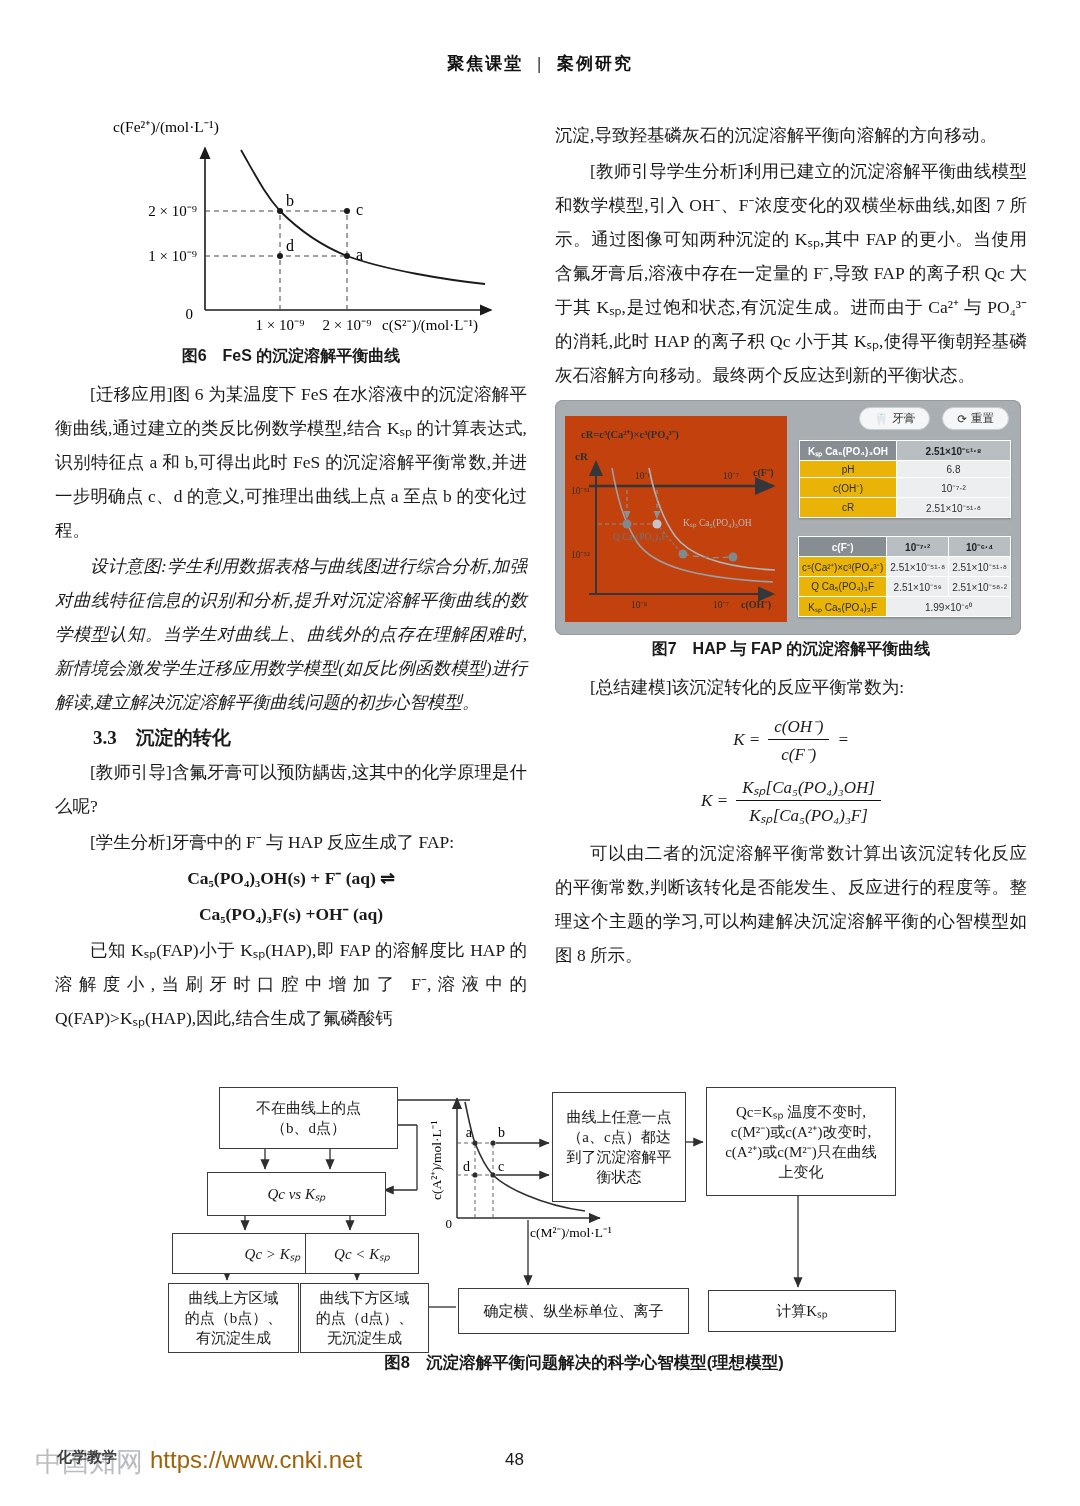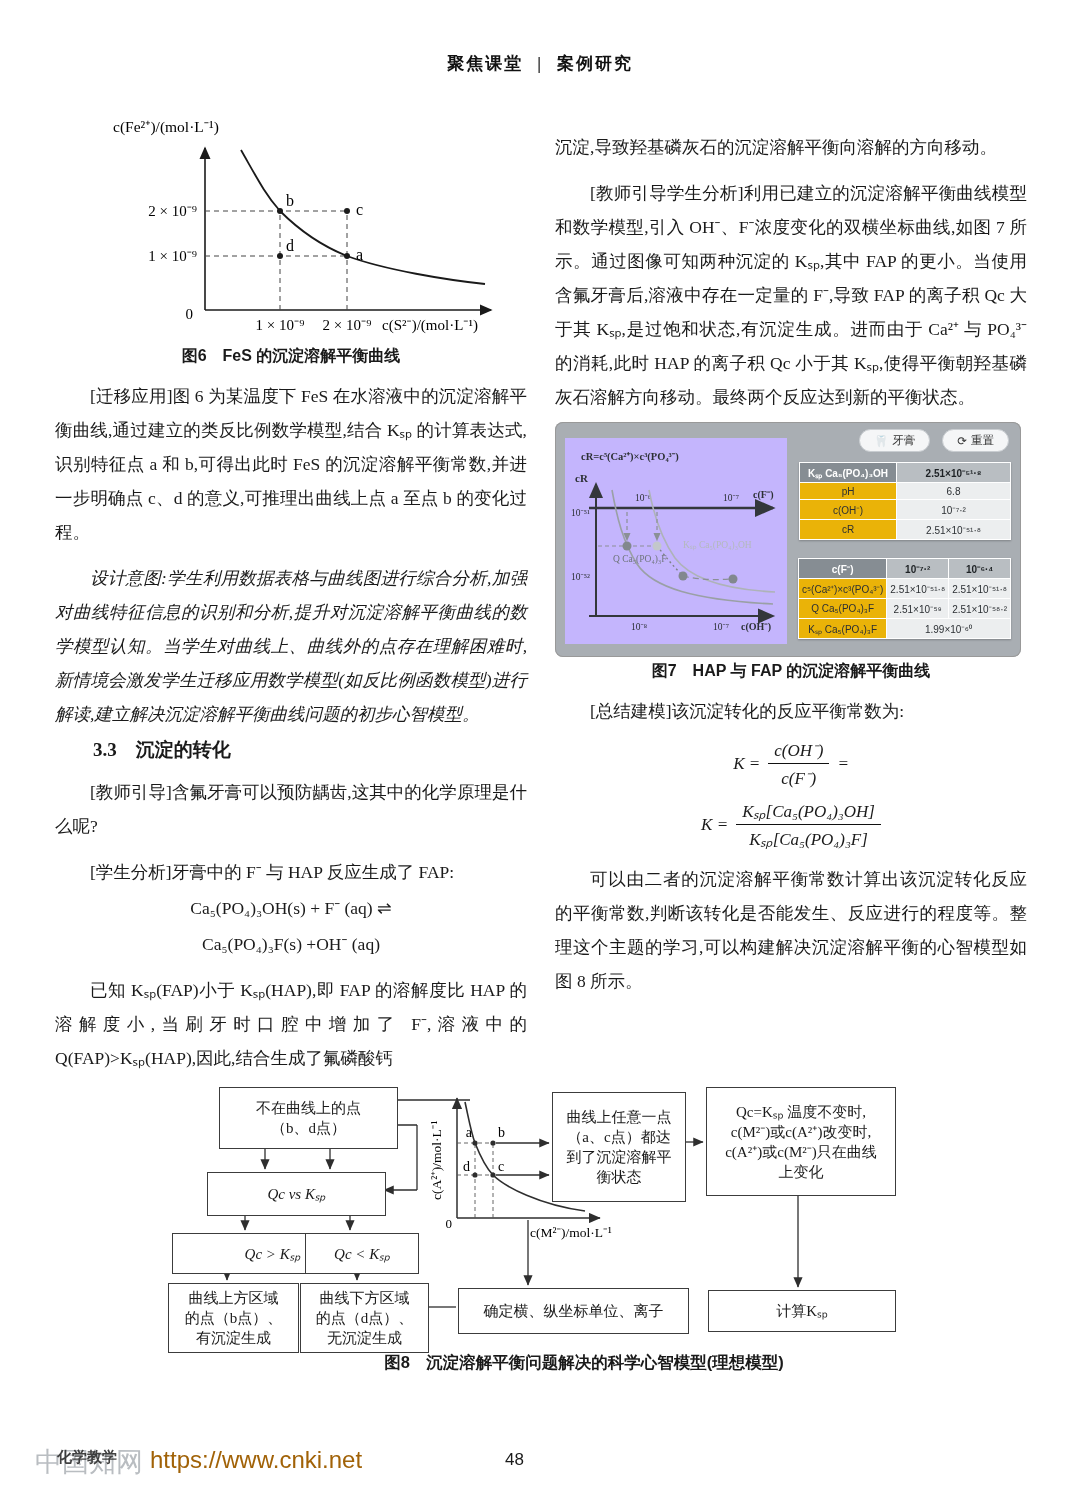--- a/index.html
+++ b/index.html
@@ -6,44 +6,44 @@
   body{width:1080px;height:1506px;position:relative;background:#ffffff;
        font-family:"Liberation Serif",serif;color:#1a1a1a;}
   
   .page-header{position:absolute;top:52px;left:0;width:100%;text-align:center;
        font-size:17px;font-weight:bold;letter-spacing:2px;color:#111;}
   .page-header .divider{margin:0 14px;font-weight:bold;}
   
   .col{position:absolute;width:472px;}
   .col-left{left:55px;top:112px;}
   .col-right{left:555px;top:118px;}
-  p.para{margin:12px 0 2px 0;font-size:17.5px;line-height:34px;text-align:justify;
+  p.para{margin:0 0 2px 0;font-size:17.5px;line-height:34px;text-align:justify;
        text-justify:inter-ideograph;}
   p.indent{text-indent:2em;}
   p.design{font-style:italic;}
   h3.sec{margin:6px 0 4px 0;font-size:19px;font-weight:bold;padding-left:2em;}
-  .chem-eq{font-size:17.5px;line-height:34px;text-align:center;margin:2px 0;}
+  .chem-eq{font-size:17.5px;line-height:34px;text-align:center;margin:2px 0;font-weight:bold;}
   
   .figcap{text-align:center;font-weight:bold;font-size:16px;margin:4px 0 10px 0;
        font-family:"Liberation Sans",sans-serif;}
   
   .fig6-wrap{margin:4px 0 6px 0;}
   svg text{font-family:"Liberation Serif",serif;}
   
   .eq-row{display:flex;align-items:center;justify-content:center;gap:8px;
        font-size:17px;margin:10px 0;font-style:italic;}
   .frac{display:inline-flex;flex-direction:column;text-align:center;}
   .frac .num{padding:0 6px 2px 6px;}
   .frac .den{border-top:1.4px solid #111;padding:2px 6px 0 6px;}
   
   .fig7-app{position:relative;width:466px;height:235px;background:#a9aeb3;
        border-radius:8px;box-shadow:0 0 0 1px #999 inset;margin:8px 0 2px 0;
        font-family:"Liberation Sans",sans-serif;}
   .fig7-panel{position:absolute;left:10px;top:16px;width:222px;height:206px;
-       background:#c4b5fd;}
+       background:#c2410c;}
   .fig7-btns{position:absolute;top:7px;right:12px;display:flex;gap:12px;}
   .pill{background:#f5f6f7;border-radius:14px;padding:3px 14px;font-size:11.5px;
        color:#333;display:flex;align-items:center;gap:4px;border:1px solid #c9cdd1;}
   .app-table{position:absolute;right:10px;width:212px;border-collapse:collapse;
        font-size:10px;box-shadow:0 1px 2px rgba(0,0,0,.25);}
   .app-table td{border:1px solid #ffffff;padding:2.5px 3px;text-align:center;
        background:#eceeef;color:#2b2f33;}
   .app-table td.lab{background:#eab308;}
   .app-table tr.dark td{background:#868d93;color:#fff;font-weight:bold;}
   .app-table tr.dark td.val{background:#b9bec2;color:#1d2124;}

